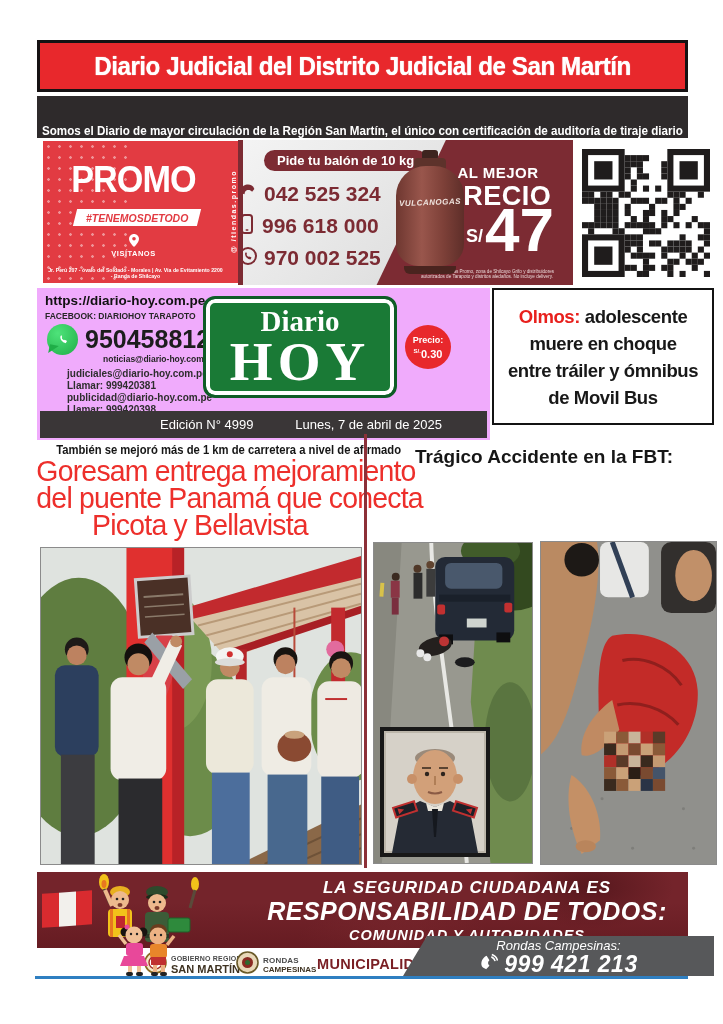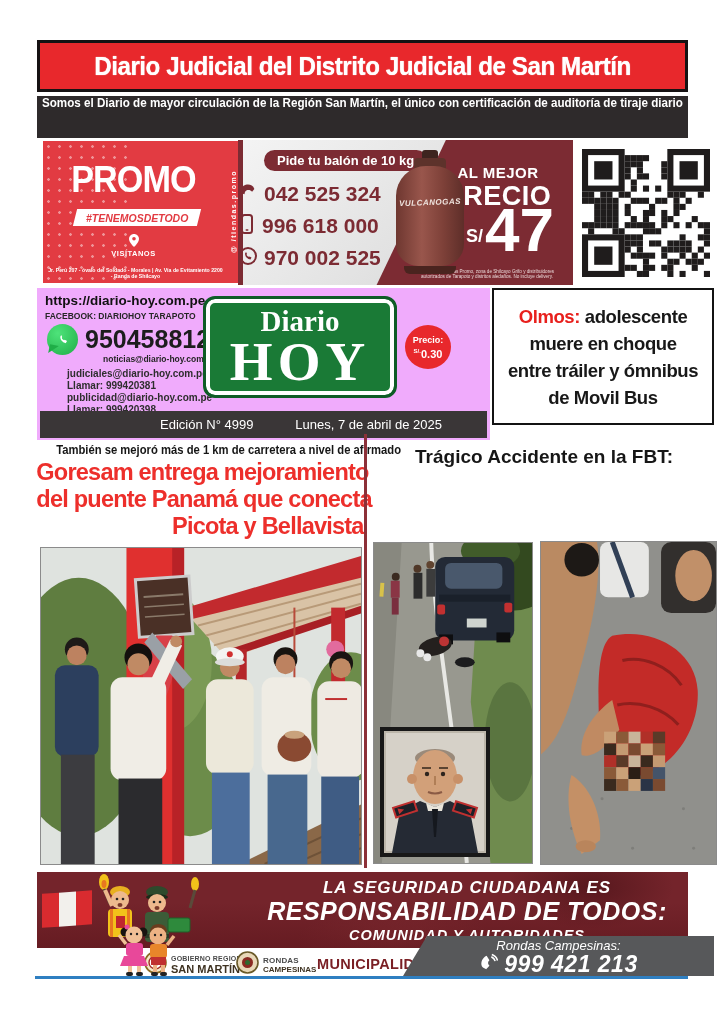--- a/index.html
+++ b/index.html
@@ -5,21 +5,21 @@
   * { margin:0; padding:0; box-sizing:border-box; }
   body { background:#fff; font-family:"Liberation Sans", sans-serif; }
   #page { position:relative; width:723px; height:1024px; background:#ffffff; overflow:hidden; margin:0 auto; }
 
   
   .top-banner { position:absolute; left:37px; top:40px; width:651px; height:52px;
     background:#e8282c; border:3px solid #161213; display:flex; align-items:center; justify-content:center; }
   .top-banner span { color:#fff; font-weight:bold; font-size:26px; letter-spacing:-0.5px;
     white-space:nowrap; display:inline-block; transform:scaleX(0.93); text-shadow:0 0 1px #fff; }
   .sub-bar { position:absolute; left:37px; top:96px; width:651px; height:42px; background:#2e2a2b;
-    display:flex; align-items:flex-start; justify-content:center; }
+    display:flex; align-items:flex-end; justify-content:center; }
   .sub-bar span { color:#fff; font-weight:bold; font-size:12px; white-space:nowrap; display:inline-block; transform:scaleX(0.97); }
 
   
   .promo-ad { position:absolute; left:43px; top:141px; width:195px; height:142px; background:#e23b42; overflow:hidden; }
   .promo-ad::before { content:""; position:absolute; left:0; top:0; width:45%; height:100%;
     background-image:radial-gradient(rgba(255,255,255,.45) 1px, transparent 1.6px); background-size:11px 11px; }
   .promo-social { position:absolute; right:1px; top:8px; height:126px; color:#fff; font-size:7px; font-weight:bold;
     writing-mode:vertical-rl; transform:rotate(180deg); letter-spacing:1.5px; text-align:center; }
   .promo-title { position:absolute; left:0; right:14px; top:18px; text-align:center; color:#fff;
     font-weight:bold; font-size:36px; letter-spacing:-1px; transform:scaleX(0.95); }
@@ -87,22 +87,22 @@
   .side-headline { position:absolute; left:492px; top:288px; width:222px; height:137px; background:#fff;
     border:2.5px solid #131313; display:flex; flex-direction:column; align-items:center; justify-content:center;
     font-weight:bold; font-size:18.5px; letter-spacing:-0.4px; line-height:27px; color:#181818; text-align:center; }
   .side-headline .lead { color:#e8201d; }
   .side-headline div { white-space:nowrap; }
 
   
   .kicker-left { position:absolute; left:37px; top:443px; width:326px; text-align:center;
     font-weight:bold; font-size:12.5px; color:#161616; white-space:nowrap; }
   .kicker-left span { display:inline-block; transform:scaleX(0.9); }
-  .headline-left { position:absolute; left:33px; top:458px; width:334px; text-align:right;
-    color:#ed2f2b; font-weight:bold; font-size:24px; letter-spacing:-0.8px; line-height:27px; }
+  .headline-left { position:absolute; left:33px; top:458px; width:334px; text-align:center;
+    color:#ed2f2b; font-weight:normal; font-size:29px; letter-spacing:-0.8px; line-height:27px; }
   .headline-left div { white-space:nowrap; transform:scaleX(0.98); }
   .photo-left { position:absolute; left:40px; top:547px; width:322px; height:318px; border:1px solid #8b8b8b; background:#dfe3df; }
 
   .col-divider { position:absolute; left:364px; top:434px; width:3px; height:434px; background:#8c3038; }
 
   .kicker-right { position:absolute; left:368px; top:446px; width:352px; text-align:center;
     font-weight:bold; font-size:19px; color:#161616; white-space:nowrap; }
   .headline-right { position:absolute; left:366px; top:467px; width:356px; text-align:center;
     color:#ed2f2b; font-weight:bold; font-size:22px; letter-spacing:-0.8px; line-height:26px; }
   .headline-right div { white-space:nowrap; transform:scaleX(0.99); }

